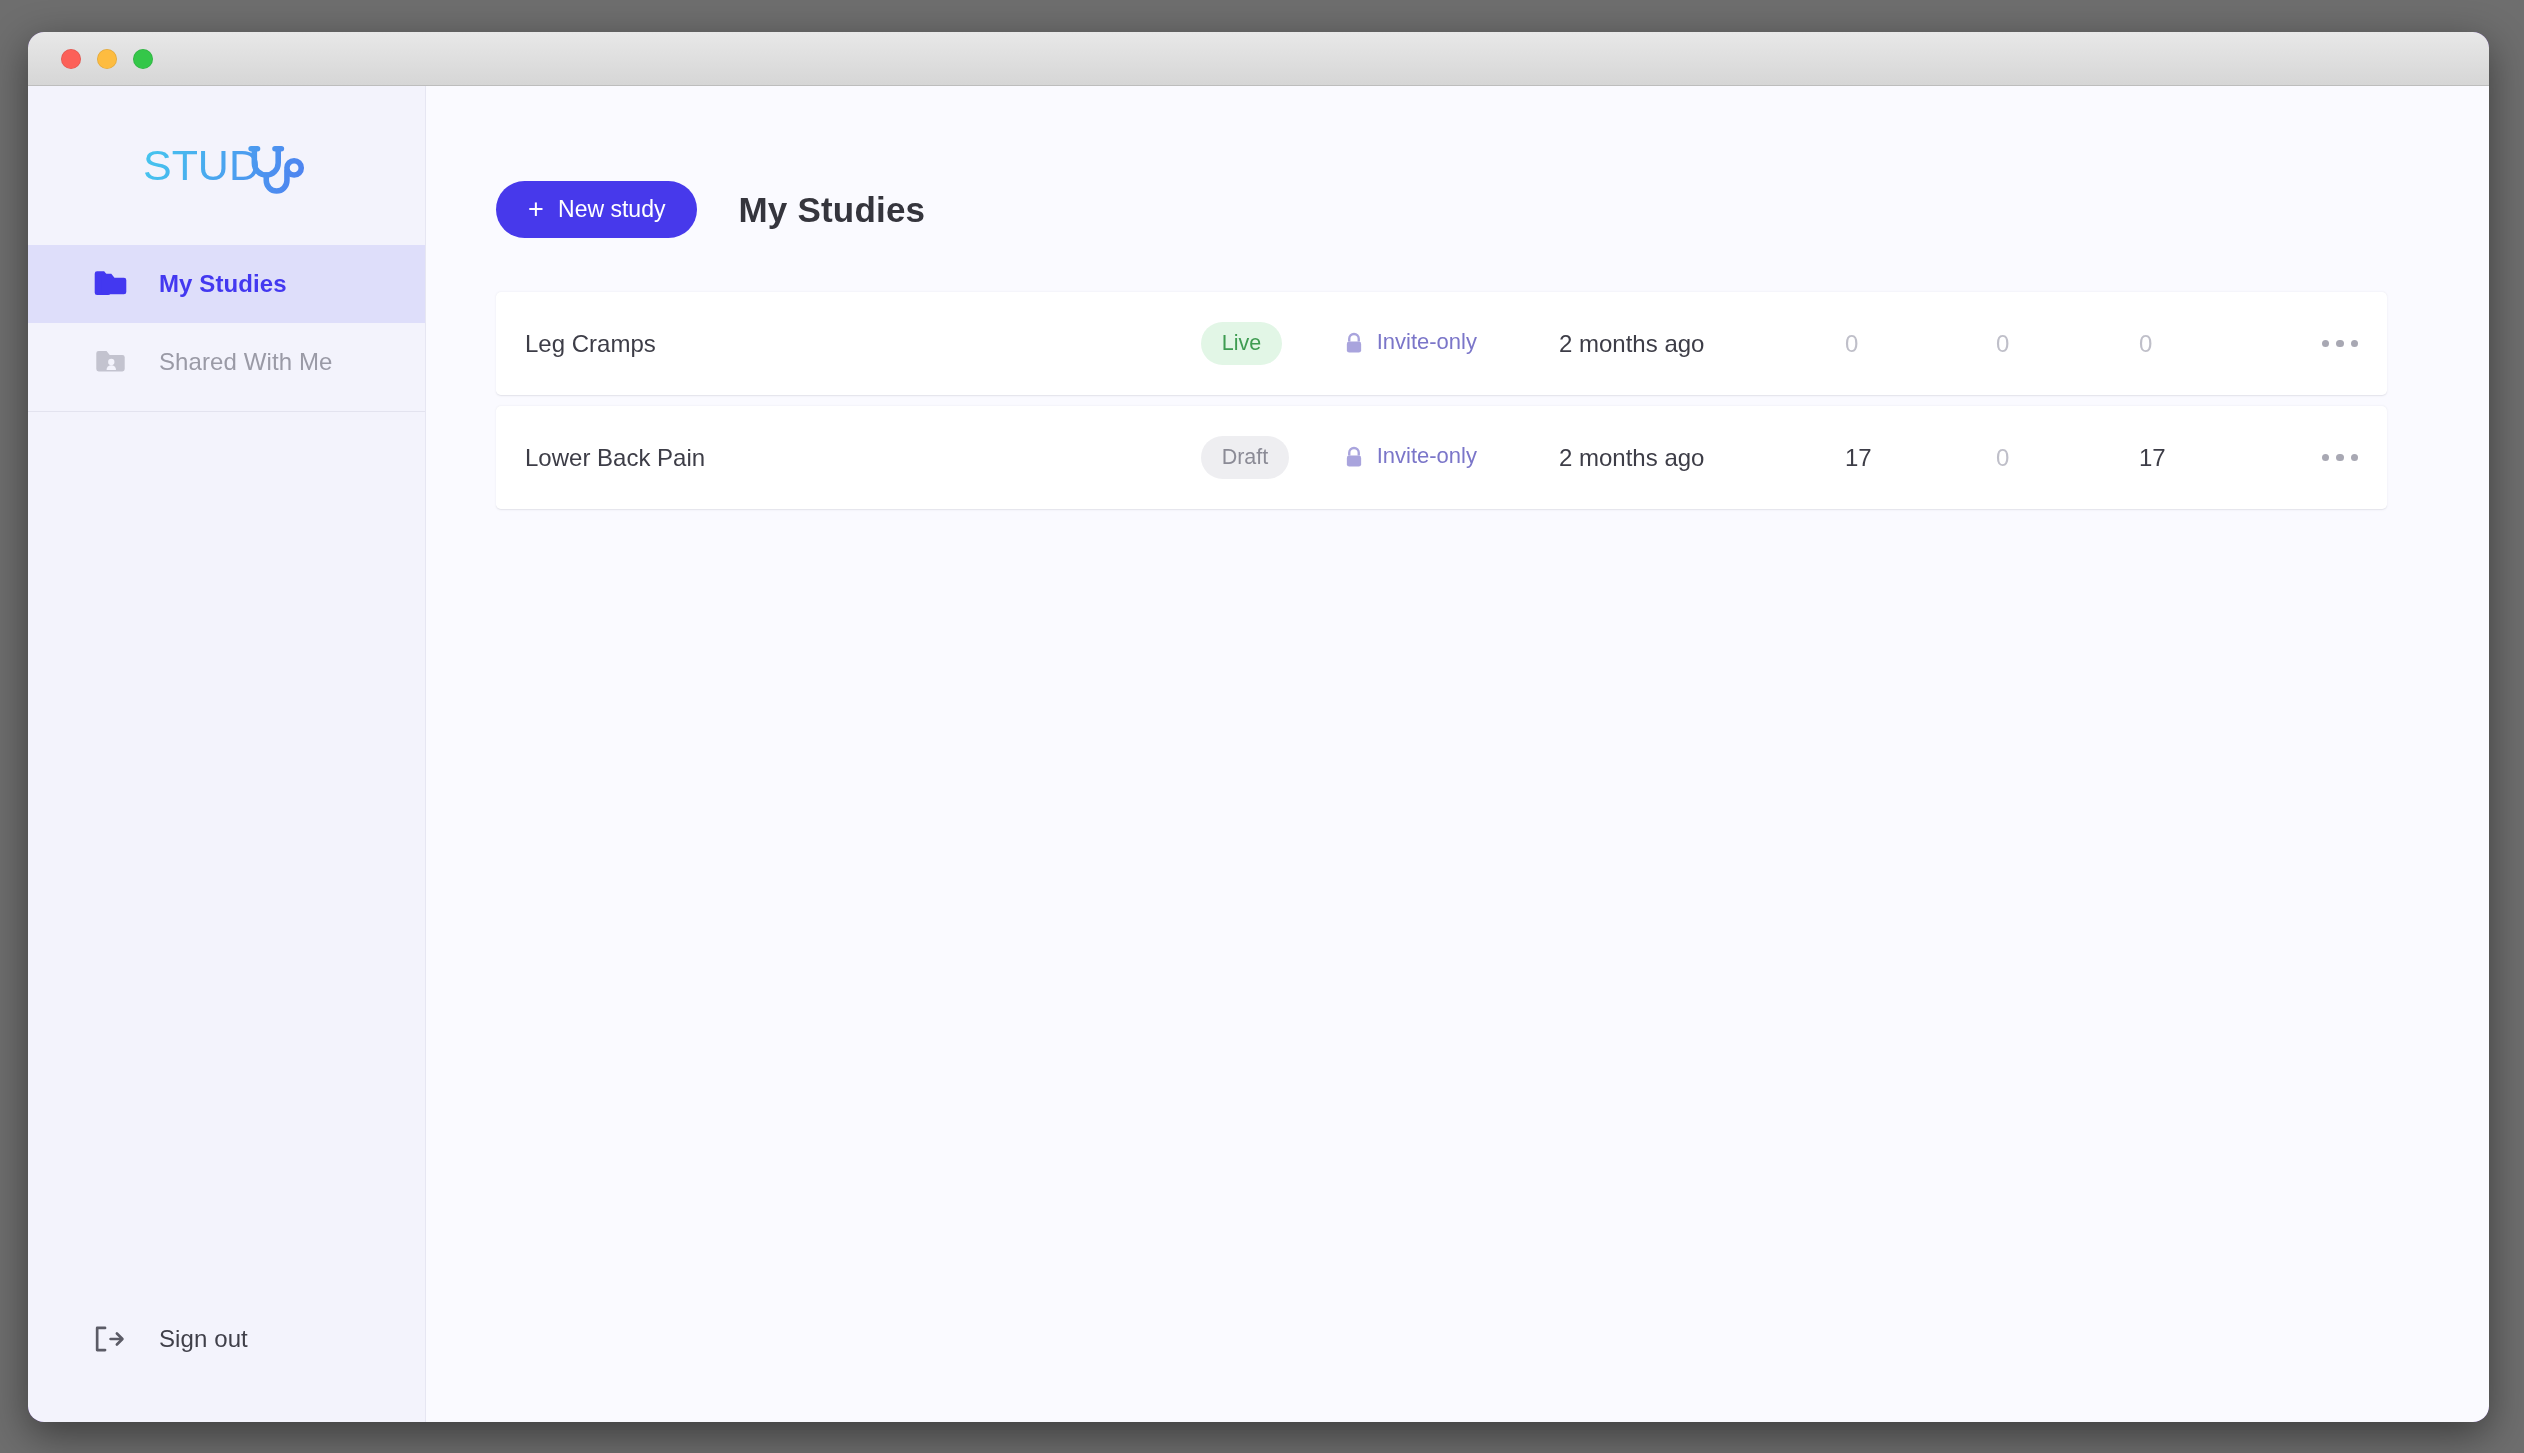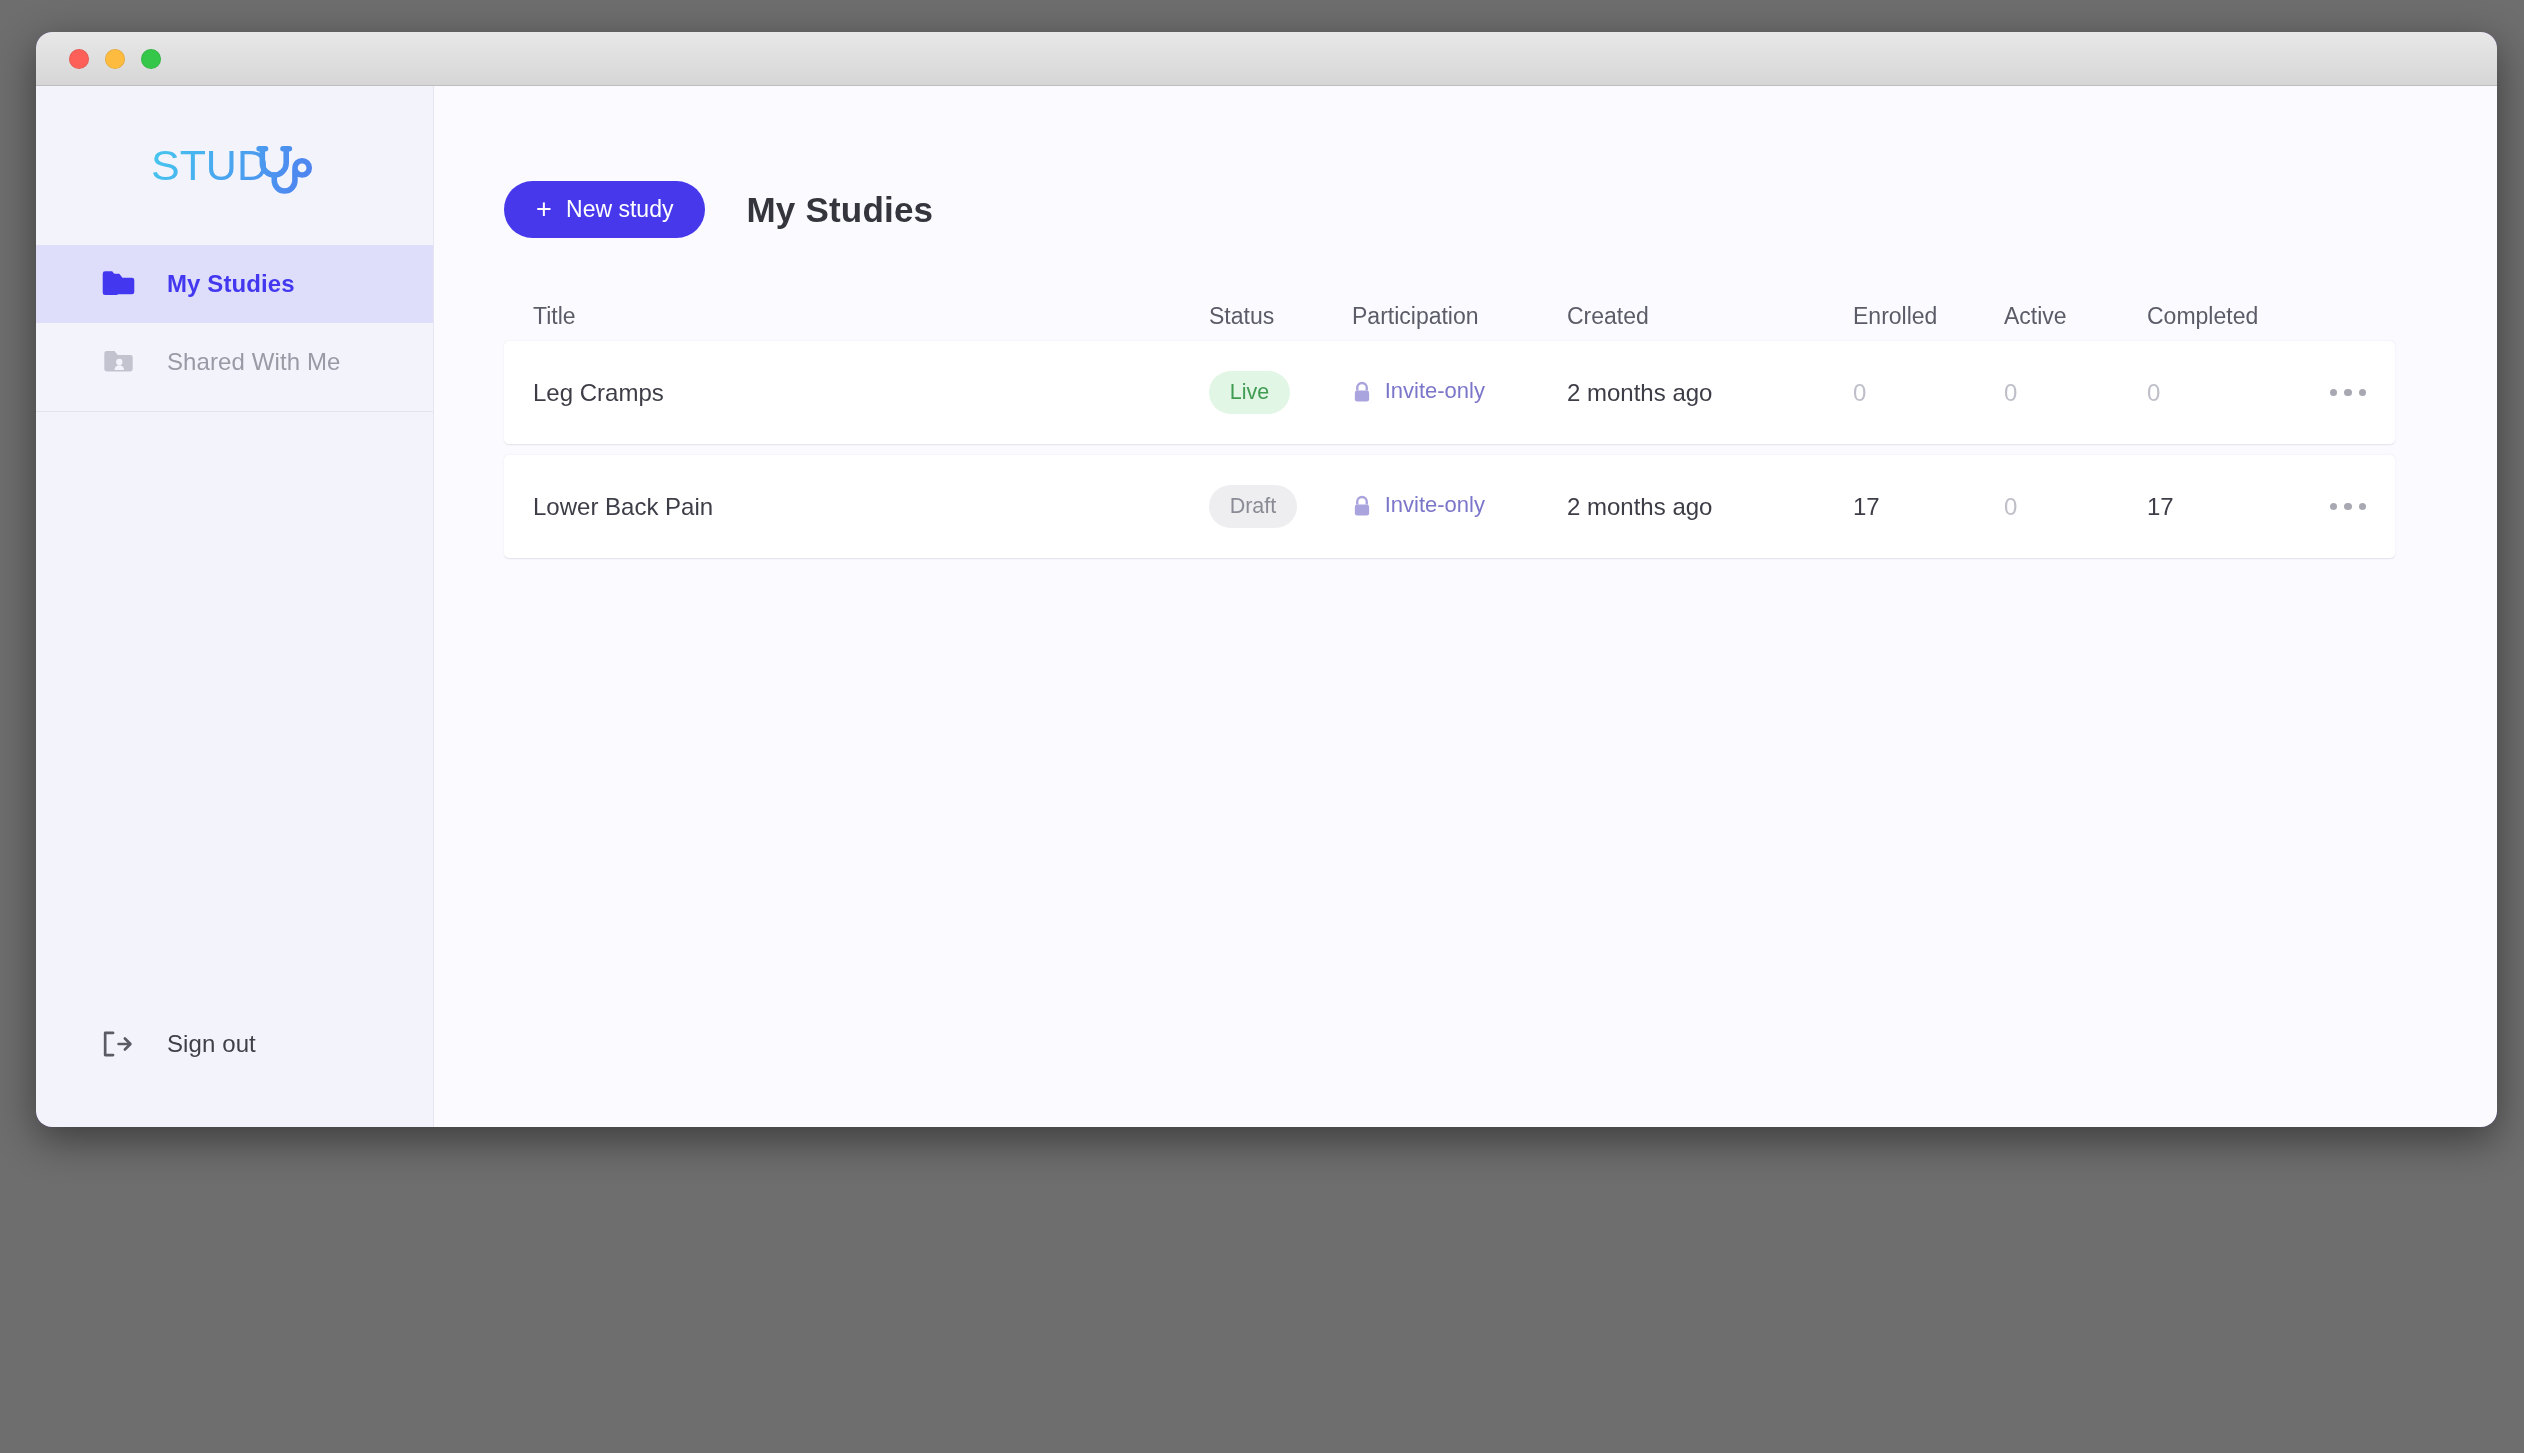--- a/index.html
+++ b/index.html
@@ -18,24 +18,24 @@
 
   
   .desktop {
     position: absolute;
     inset: 0;
     background: #6e6e6e;
   }
 
   .window {
     position: absolute;
-    left: 36px;
+    left: 28px;
     top: 32px;
     width: 2461px;
-    height: 1095px;
+    height: 1390px;
     border-radius: 16px;
     background: #4c1d95;
     overflow: hidden;
     box-shadow: 0 12.7px 40px rgba(0,0,0,0.45);
   }
 
   
   .titlebar {
     position: relative;
     height: 54px;
@@ -332,30 +332,20 @@
         <div class="toolbar">
           <button class="new-study-btn">
             <span class="plus">+</span>
             <span>New study</span>
           </button>
           <h1 class="page-title">My Studies</h1>
         </div>
 
         <div class="table">
 
-          <div class="row-grid thead">
-            <div class="th">Title</div>
-            <div class="th">Status</div>
-            <div class="th">Participation</div>
-            <div class="th">Created</div>
-            <div class="th">Enrolled</div>
-            <div class="th">Active</div>
-            <div class="th">Completed</div>
-            <div class="th"></div>
-          </div>
 
           <div class="row-grid row-card">
             <div class="cell">Leg Cramps</div>
             <div>
               <span class="badge live">Live</span>
             </div>
             <div>
               <span class="participation">
                 <svg width="20" height="23" viewBox="0 0 25 29">
                   <path d="M6.5 12 V8.5 a6 6 0 0 1 12 0 V12" fill="none" stroke="#a9a4dd" stroke-width="3"></path>

